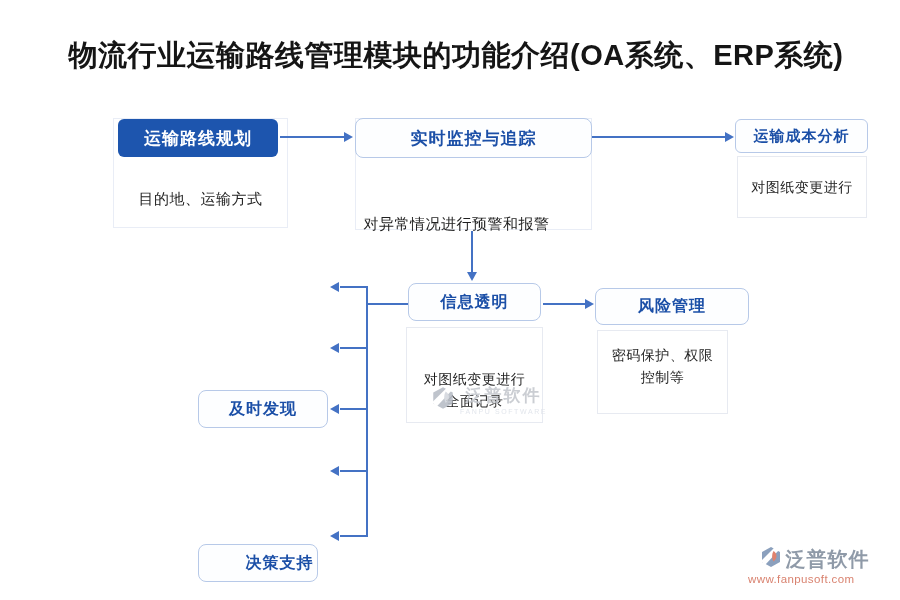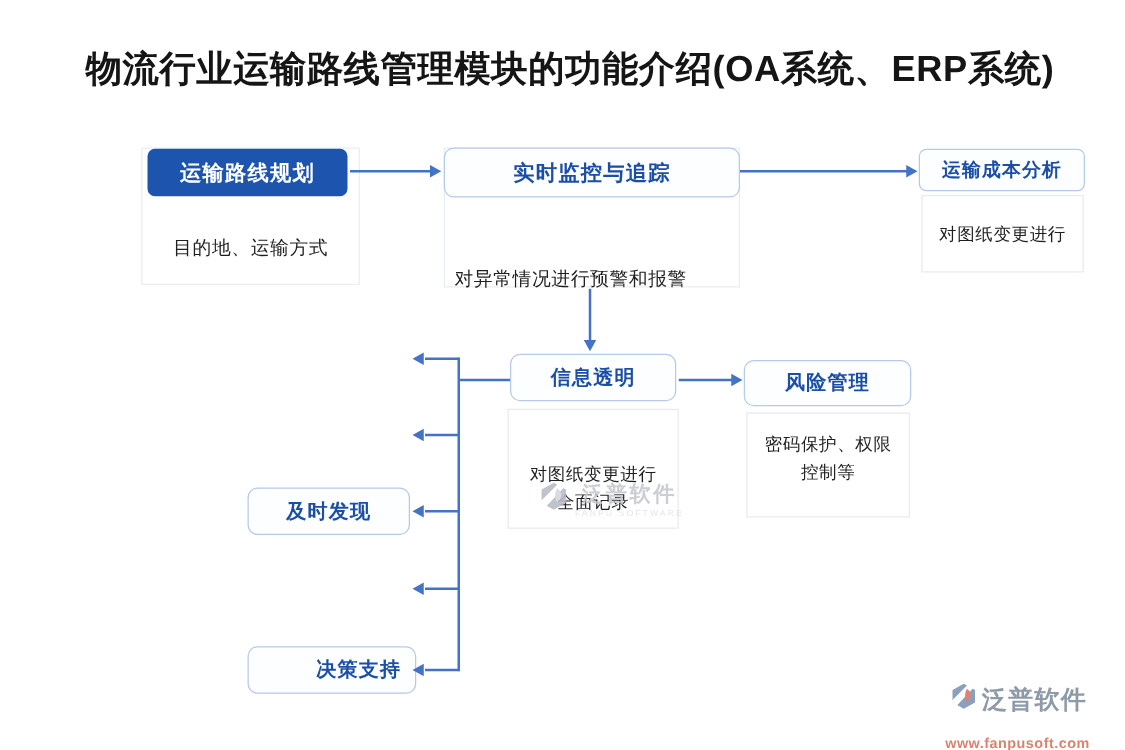--- a/index.html
+++ b/index.html
@@ -45,51 +45,51 @@
   .ah-right{border-top:5px solid transparent;border-bottom:5px solid transparent;border-left:9px solid var(--arrow);}
   .ah-left{border-top:5px solid transparent;border-bottom:5px solid transparent;border-right:9px solid var(--arrow);}
   .ah-down{border-left:5px solid transparent;border-right:5px solid transparent;border-top:9px solid var(--arrow);}
   .watermark{position:absolute;left:430px;top:384px;display:flex;align-items:center;gap:4px;opacity:.9;}
   .watermark .wm-text{display:flex;flex-direction:column;align-items:center;}
   .wm-name{font-size:17px;font-weight:700;color:#c6c9cf;letter-spacing:2px;}
   .wm-sub{font-size:7px;color:#dfe3ea;letter-spacing:1.6px;margin-top:1px;}
   .brand{position:absolute;left:748px;top:545px;width:132px;}
   .brand-row{display:flex;align-items:center;justify-content:center;gap:3px;}
   .brand-name{font-size:20px;font-weight:700;color:var(--logo-gray);letter-spacing:1px;}
-  .brand-url{margin-top:15px;text-align:center;font-size:11.5px;color:var(--logo-salmon);letter-spacing:.4px;font-weight:700;}
+  .brand-url{margin-top:0;font-size:11.5px;color:var(--logo-salmon);letter-spacing:.4px;font-weight:400;}
 </style>
 </head>
 <body>
 
 <div class="stage">
 
   <div class="title">物流行业运输路线管理模块的功能介绍(OA系统、ERP系统)</div>
 
   <div class="card" style="left:113px;top:118px;width:175px;height:110px;"></div>
   <div class="card" style="left:355px;top:118px;width:237px;height:112px;"></div>
   <div class="subcard" style="left:737px;top:156px;width:130px;height:62px;"></div>
   <div class="subcard" style="left:406px;top:327px;width:137px;height:96px;"></div>
   <div class="subcard" style="left:597px;top:330px;width:131px;height:84px;"></div>
 
   <div class="node-filled" style="left:118px;top:119px;width:160px;height:38px;text-align:center;">运输路线规划</div>
   <div class="node" style="left:355px;top:118px;width:237px;height:40px;font-size:17px;">实时监控与追踪</div>
   <div class="node" style="left:735px;top:119px;width:133px;height:34px;border-radius:6px;font-size:15px;">运输成本分析</div>
   <div class="node" style="left:408px;top:283px;width:133px;height:38px;">信息透明</div>
-  <div class="node" style="left:595px;top:288px;width:134px;height:37px;">风险管理</div>
+  <div class="node" style="left:595px;top:288px;width:154px;height:37px;">风险管理</div>
 
   <div class="desc" style="left:113px;top:187px;width:175px;">目的地、运输方式</div>
   <div class="desc" style="left:355px;top:188px;width:203px;margin-top:24px;">对异常情况进行预警和报警</div>
   <div class="desc small" style="left:737px;top:177px;width:130px;">对图纸变更进行</div>
   <div class="desc small" style="left:406px;top:345px;width:137px;margin-top:24px;">对图纸变更进行
 全面记录</div>
   <div class="desc small" style="left:597px;top:345px;width:131px;">密码保护、权限
 控制等</div>
 
   <div class="node" style="left:198px;top:390px;width:130px;height:38px;">及时发现</div>
-  <div class="node" style="left:198px;top:517px;width:135px;height:38px;padding-left:43px;">决策支持</div>
+  <div class="node" style="left:198px;top:544px;width:120px;height:38px;padding-left:43px;">决策支持</div>
 
   <div class="hline" style="left:280px;top:136px;width:66px;"></div>
   <div class="ah ah-right" style="left:344px;top:132px;"></div>
 
   <div class="hline" style="left:592px;top:136px;width:135px;"></div>
   <div class="ah ah-right" style="left:725px;top:132px;"></div>
 
   <div class="vline" style="left:471px;top:231px;height:42px;"></div>
   <div class="ah ah-down" style="left:467px;top:272px;"></div>
 

